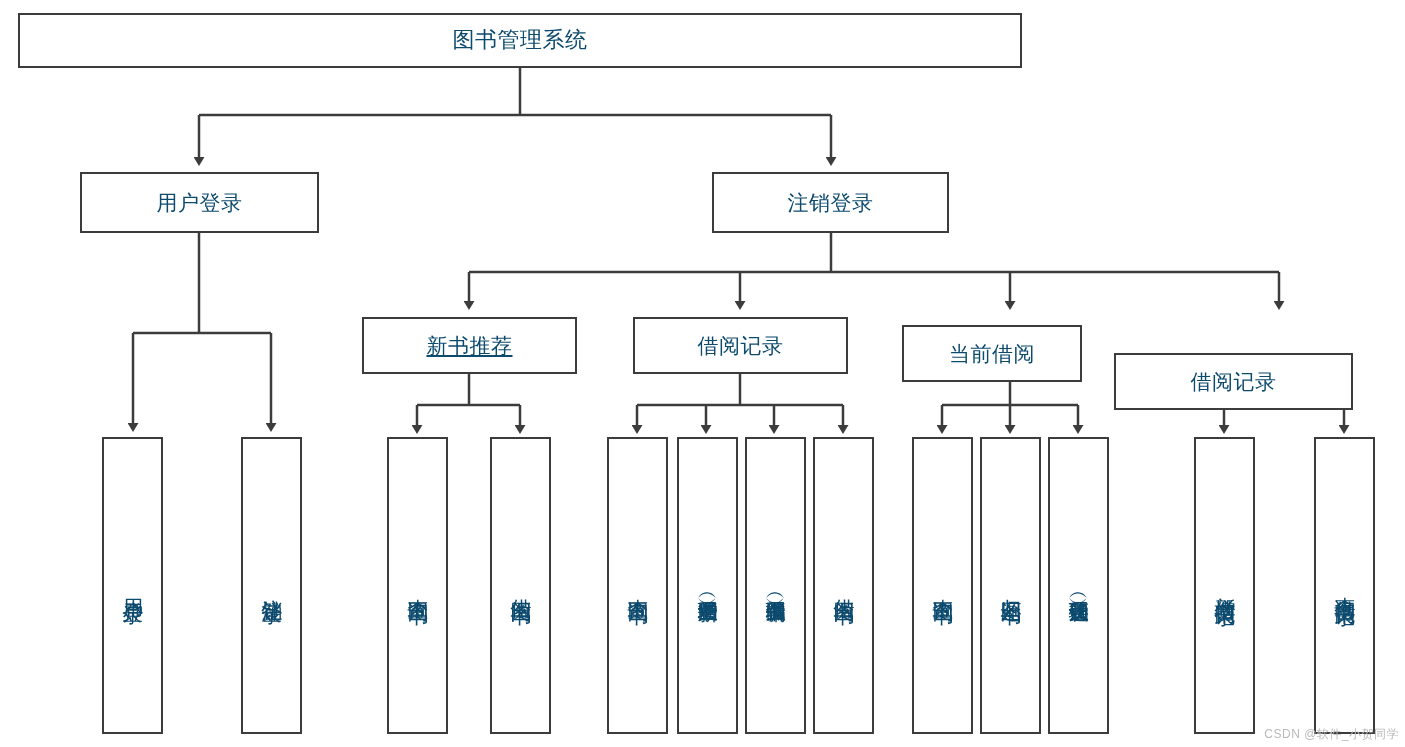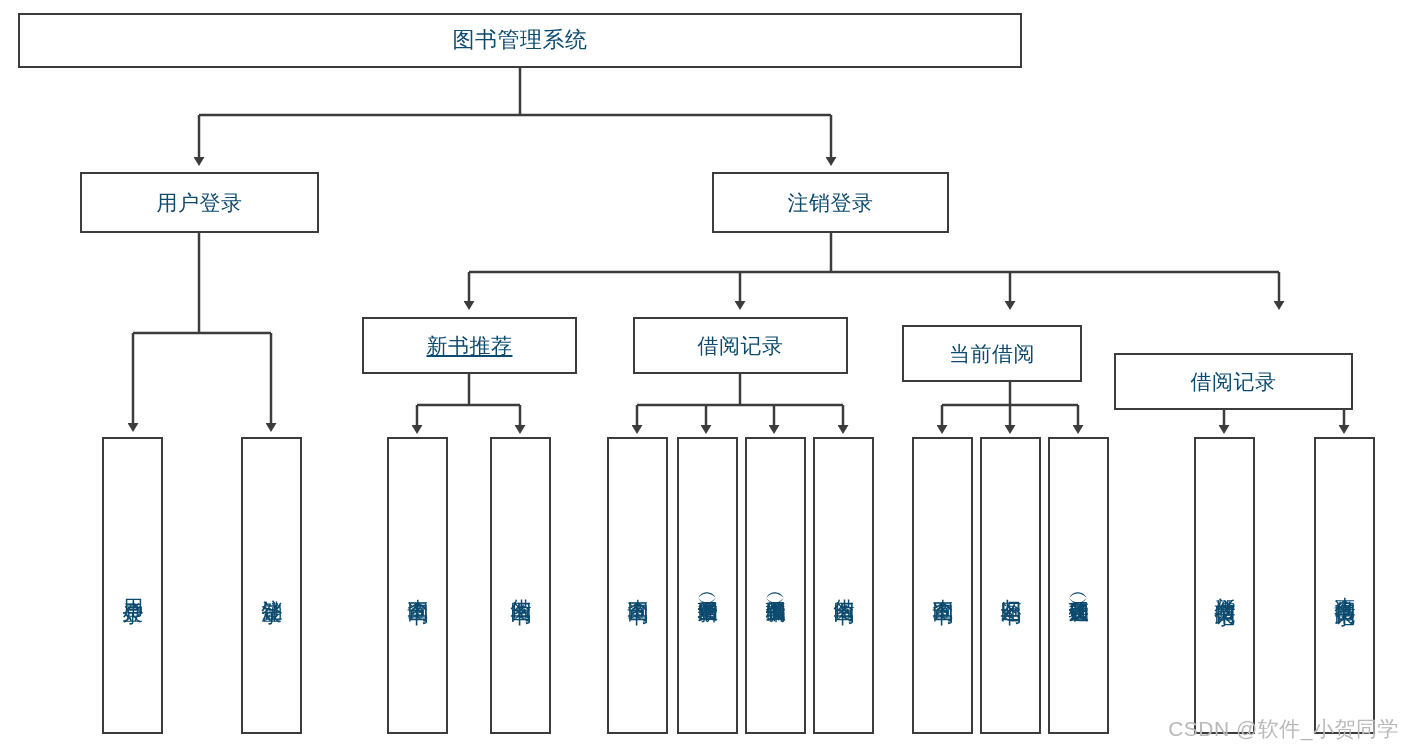--- a/index.html
+++ b/index.html
@@ -52,21 +52,21 @@
     white-space: nowrap;
   }
   .node.vert.tight {
     letter-spacing: 0px;
     font-size: 20px;
   }
   #watermark {
     position: absolute;
     right: 6px;
     bottom: 4px;
-    font-size: 21px;
+    font-size: 12px;
     color: #b9b9b9;
     white-space: nowrap;
     letter-spacing: 0.5px;
   }
 </style>
 </head>
 <body>
 
 <div id="diagram-root">
 

